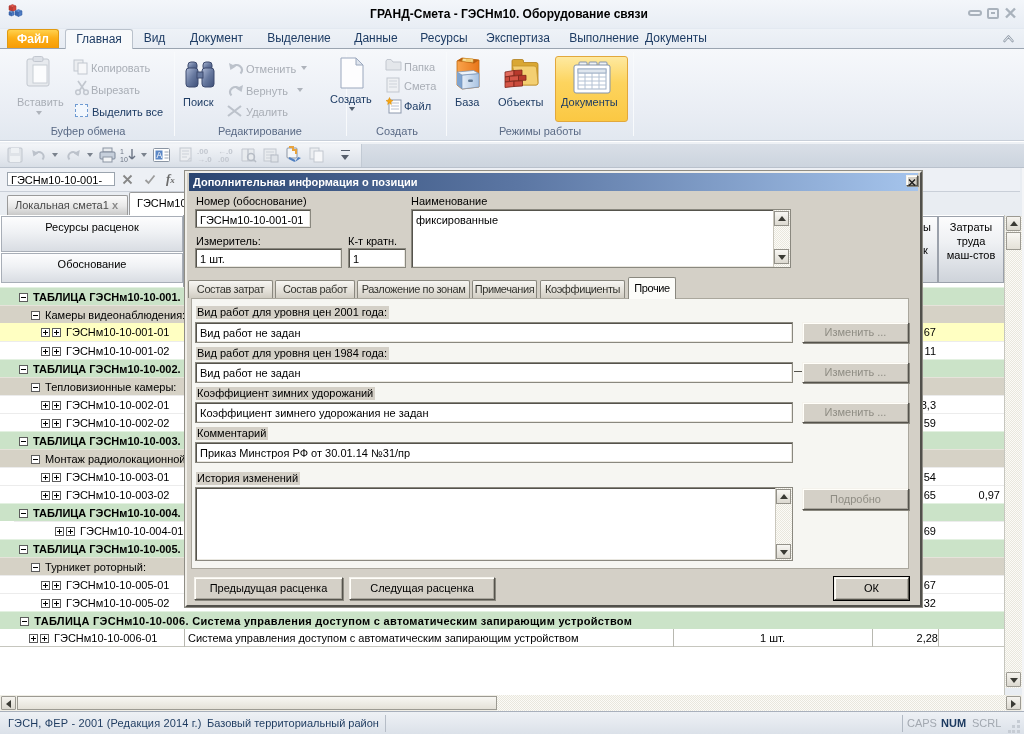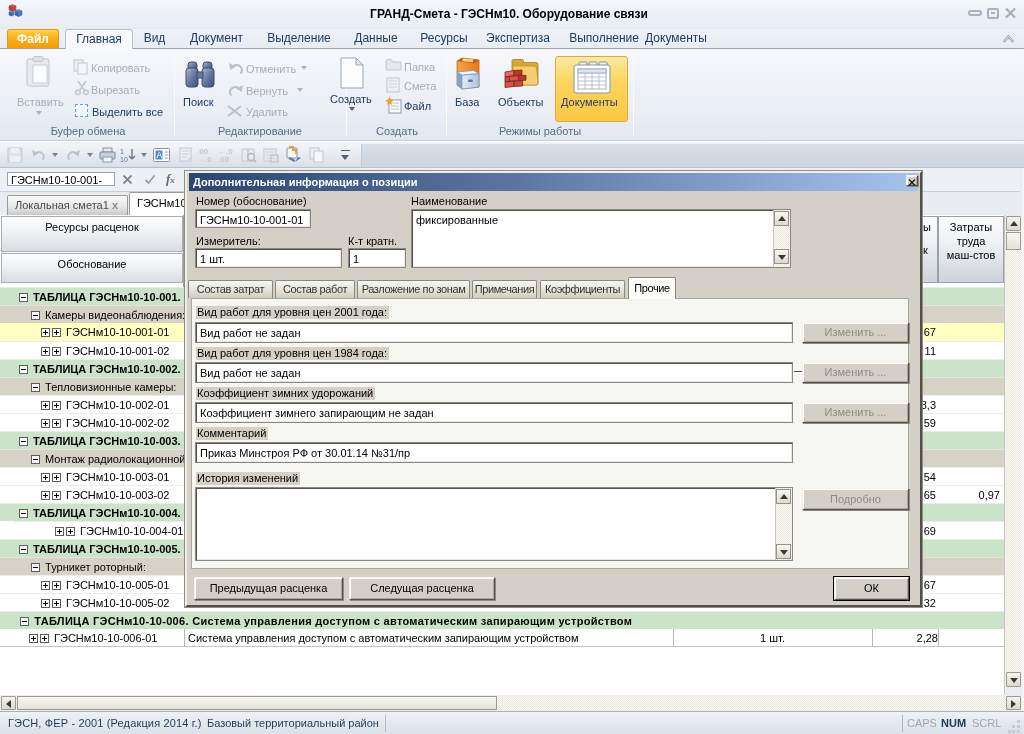--- a/index.html
+++ b/index.html
@@ -479,21 +479,21 @@
   <div class="abs" id="dpanel"></div>
   <div id="dlg-fields">
   <div class="dlbl glbl" style="left:9px;top:133px;">Вид работ для уровня цен 2001 года:</div>
   <div class="din" style="left:8px;top:149px;width:598px;height:21px;">Вид работ не задан</div>
   <div class="cbtn dis" style="left:615px;top:149px;width:107px;height:21px;line-height:19px;">Изменить ...</div>
   <div class="dlbl glbl" style="left:9px;top:174px;">Вид работ для уровня цен 1984 года:</div>
   <div class="din" style="left:8px;top:189px;width:598px;height:21px;">Вид работ не задан</div>
   <div class="cbtn dis" style="left:615px;top:189px;width:107px;height:21px;line-height:19px;">Изменить ...</div>
   <div style="position:absolute;left:607px;top:198px;width:8px;height:1px;background:#55534c;"></div>
   <div class="dlbl glbl" style="left:9px;top:214px;">Коэффициент зимних удорожаний</div>
-  <div class="din" style="left:8px;top:229px;width:598px;height:21px;">Коэффициент зимнего запирающим не задан</div>
+  <div class="din" style="left:8px;top:229px;width:598px;height:21px;">Коэффициент зимнего удорожания не задан</div>
   <div class="cbtn dis" style="left:615px;top:229px;width:107px;height:21px;line-height:19px;">Изменить ...</div>
   <div class="dlbl glbl" style="left:9px;top:254px;">Комментарий</div>
   <div class="din" style="left:8px;top:269px;width:598px;height:21px;">Приказ Минстроя РФ от 30.01.14 №31/пр</div>
   <div class="dlbl glbl" style="left:9px;top:299px;">История изменений</div>
   <div class="din" style="left:8px;top:314px;width:598px;height:74px;"></div>
   <div class="abs scol" style="left:588px;top:315px;height:72px;"></div>
   <div class="sarr" style="left:589px;top:316px;"><span class="tri-u" style="margin-top:4px;"></span></div>
   <div class="sarr" style="left:589px;top:371px;"><span class="tri-d" style="margin-top:5px;"></span></div>
   <div class="cbtn dis" style="left:615px;top:315px;width:107px;height:22px;line-height:20px;">Подробно</div>
   </div>

